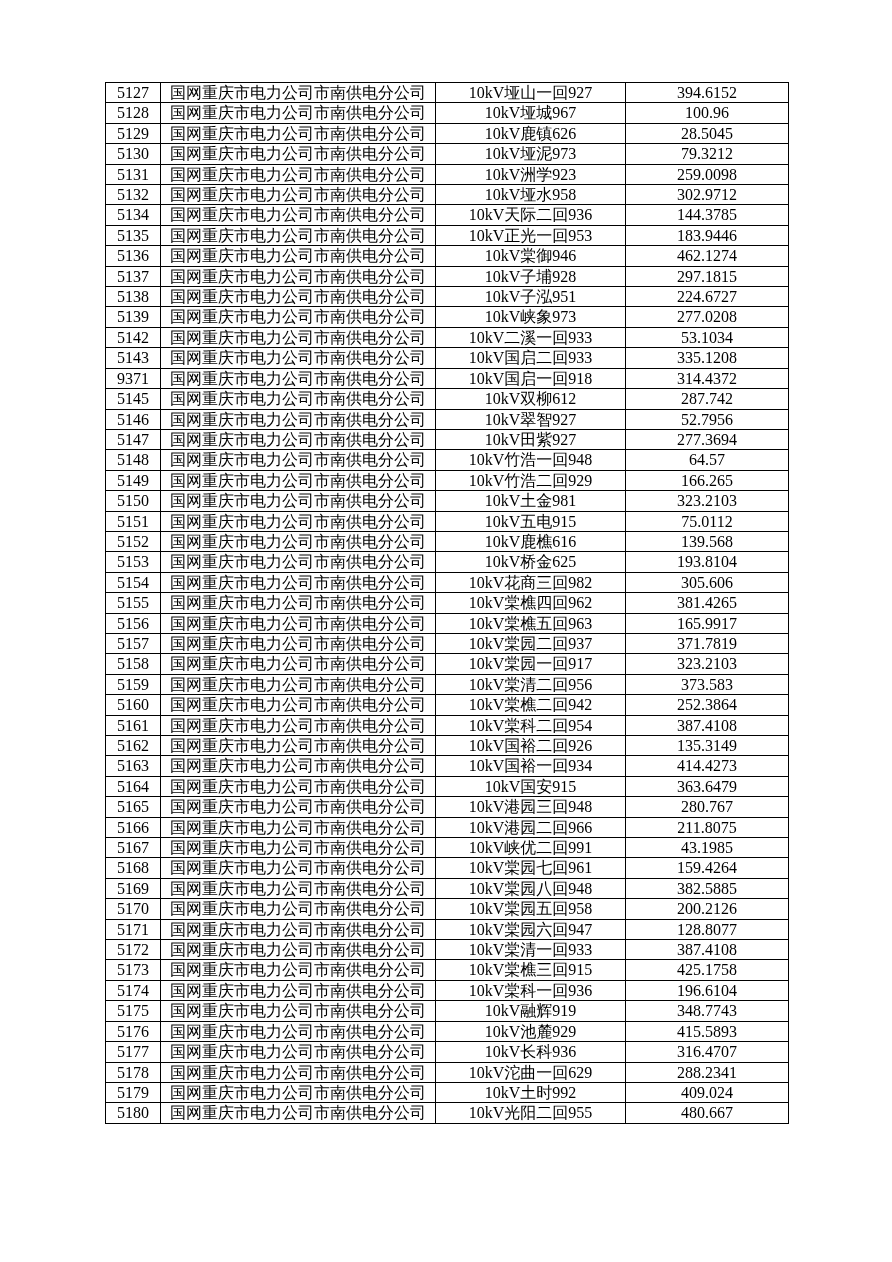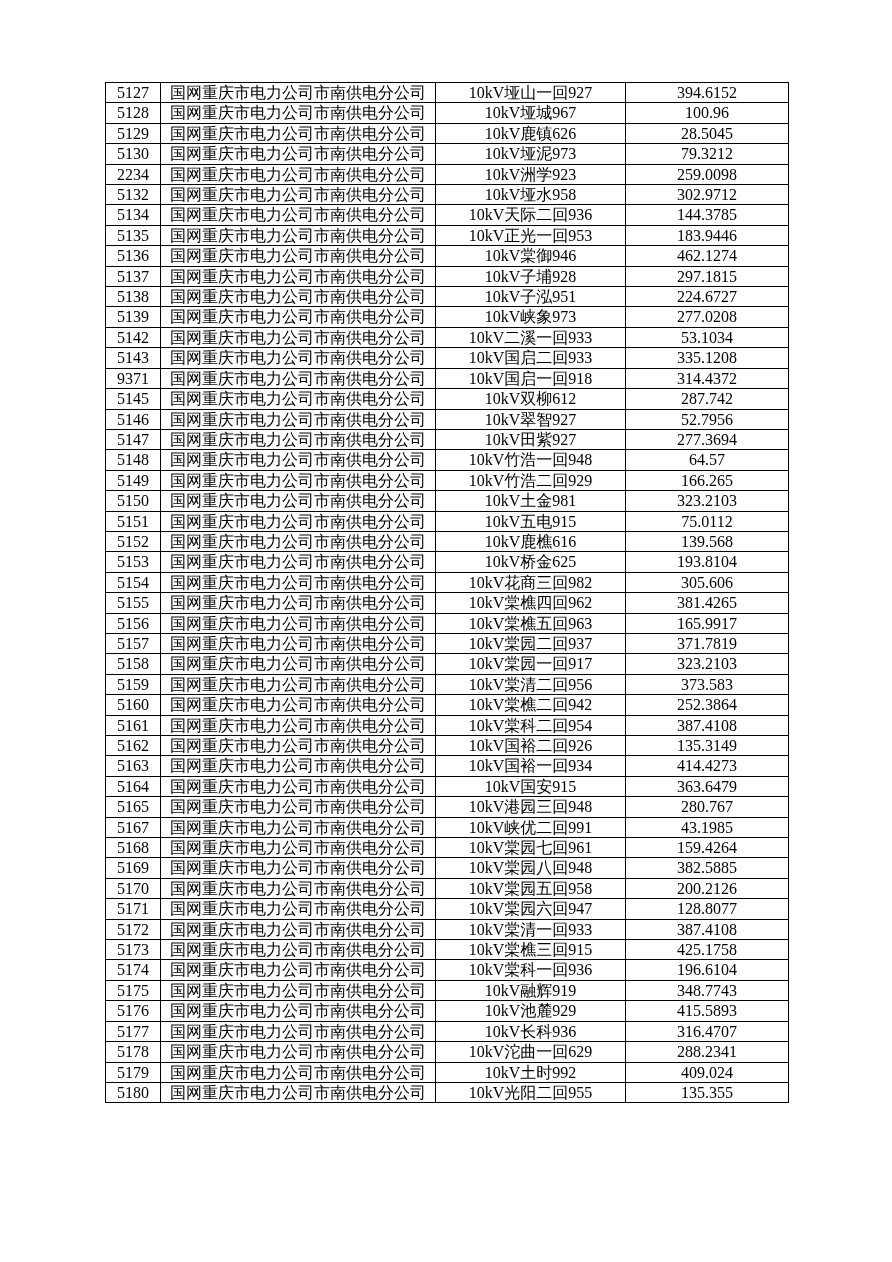--- a/index.html
+++ b/index.html
@@ -69,21 +69,21 @@
           <td>10kV鹿镇626</td>
           <td>28.5045</td>
         </tr>
         <tr>
           <td>5130</td>
           <td>国网重庆市电力公司市南供电分公司</td>
           <td>10kV垭泥973</td>
           <td>79.3212</td>
         </tr>
         <tr>
-          <td>2234</td>
+          <td>5131</td>
           <td>国网重庆市电力公司市南供电分公司</td>
           <td>10kV洲学923</td>
           <td>259.0098</td>
         </tr>
         <tr>
           <td>5132</td>
           <td>国网重庆市电力公司市南供电分公司</td>
           <td>10kV垭水958</td>
           <td>302.9712</td>
         </tr>
@@ -261,20 +261,26 @@
           <td>10kV国安915</td>
           <td>363.6479</td>
         </tr>
         <tr>
           <td>5165</td>
           <td>国网重庆市电力公司市南供电分公司</td>
           <td>10kV港园三回948</td>
           <td>280.767</td>
         </tr>
         <tr>
+          <td>5166</td>
+          <td>国网重庆市电力公司市南供电分公司</td>
+          <td>10kV港园二回966</td>
+          <td>211.8075</td>
+        </tr>
+        <tr>
           <td>5167</td>
           <td>国网重庆市电力公司市南供电分公司</td>
           <td>10kV峡优二回991</td>
           <td>43.1985</td>
         </tr>
         <tr>
           <td>5168</td>
           <td>国网重庆市电力公司市南供电分公司</td>
           <td>10kV棠园七回961</td>
           <td>159.4264</td>
@@ -342,17 +348,17 @@
         <tr>
           <td>5179</td>
           <td>国网重庆市电力公司市南供电分公司</td>
           <td>10kV土时992</td>
           <td>409.024</td>
         </tr>
         <tr>
           <td>5180</td>
           <td>国网重庆市电力公司市南供电分公司</td>
           <td>10kV光阳二回955</td>
-          <td>135.355</td>
+          <td>480.667</td>
         </tr>
       </tbody>
   </table>
 </div>
 
 </body></html>

